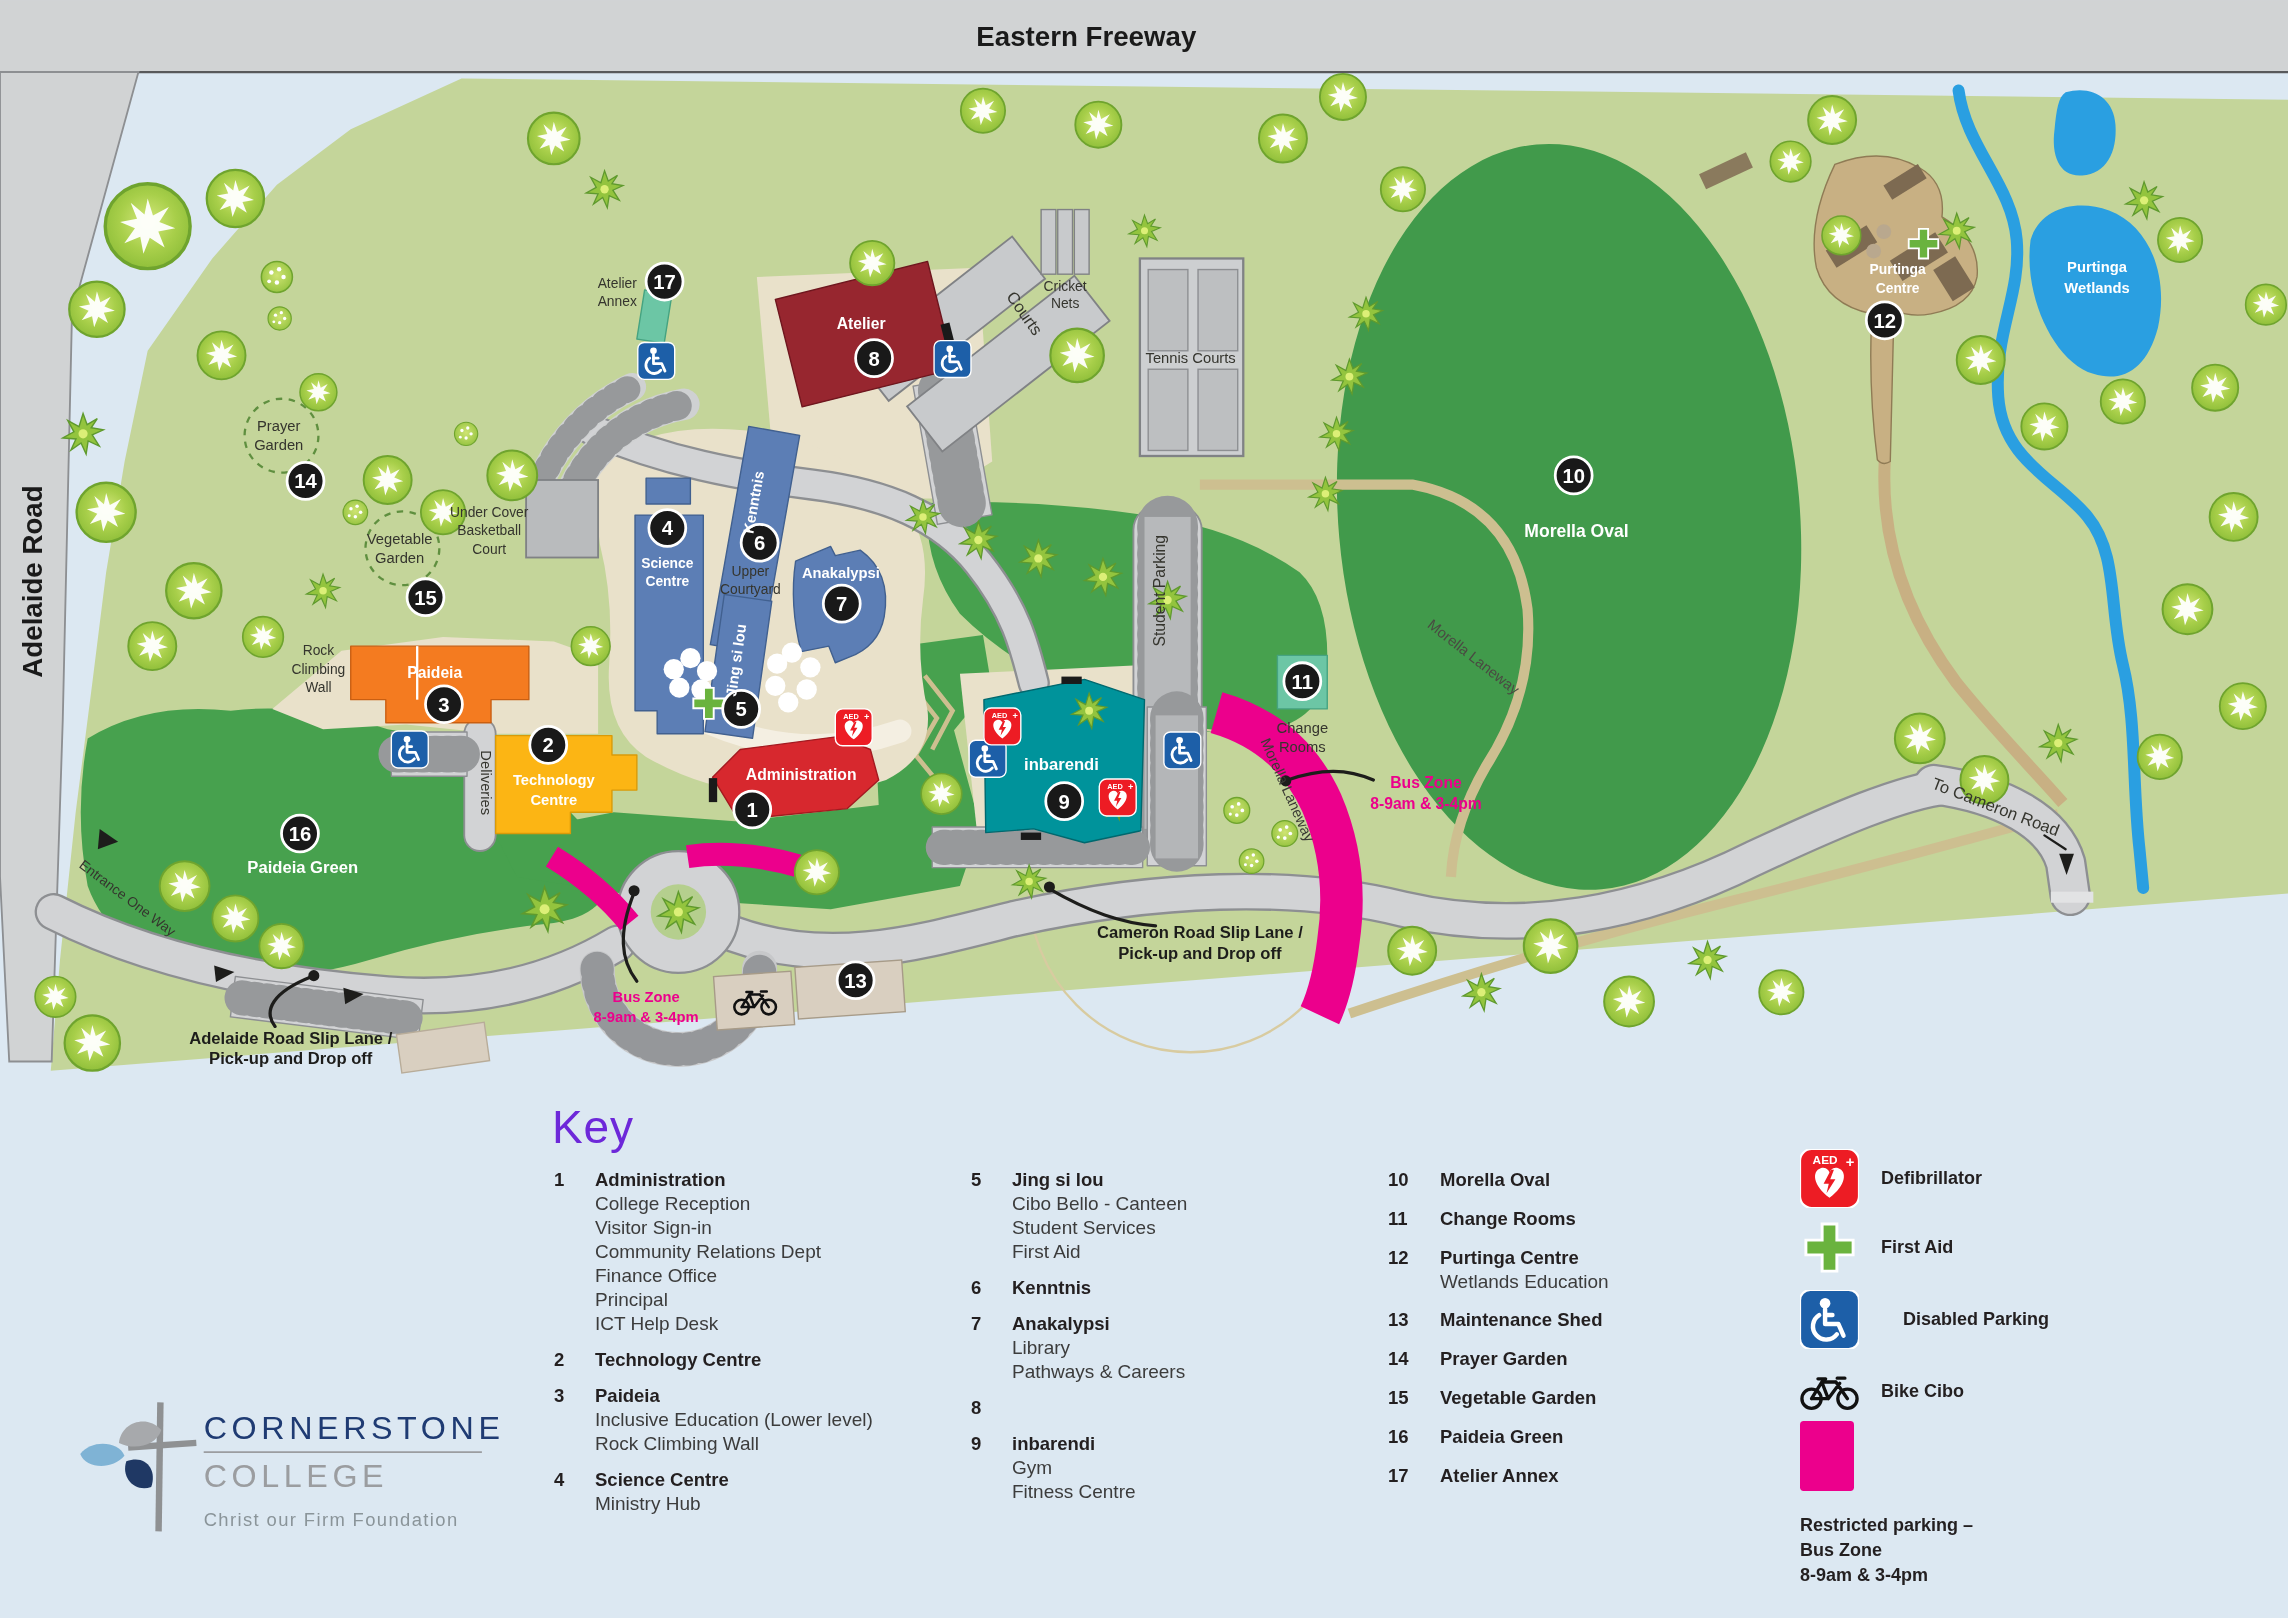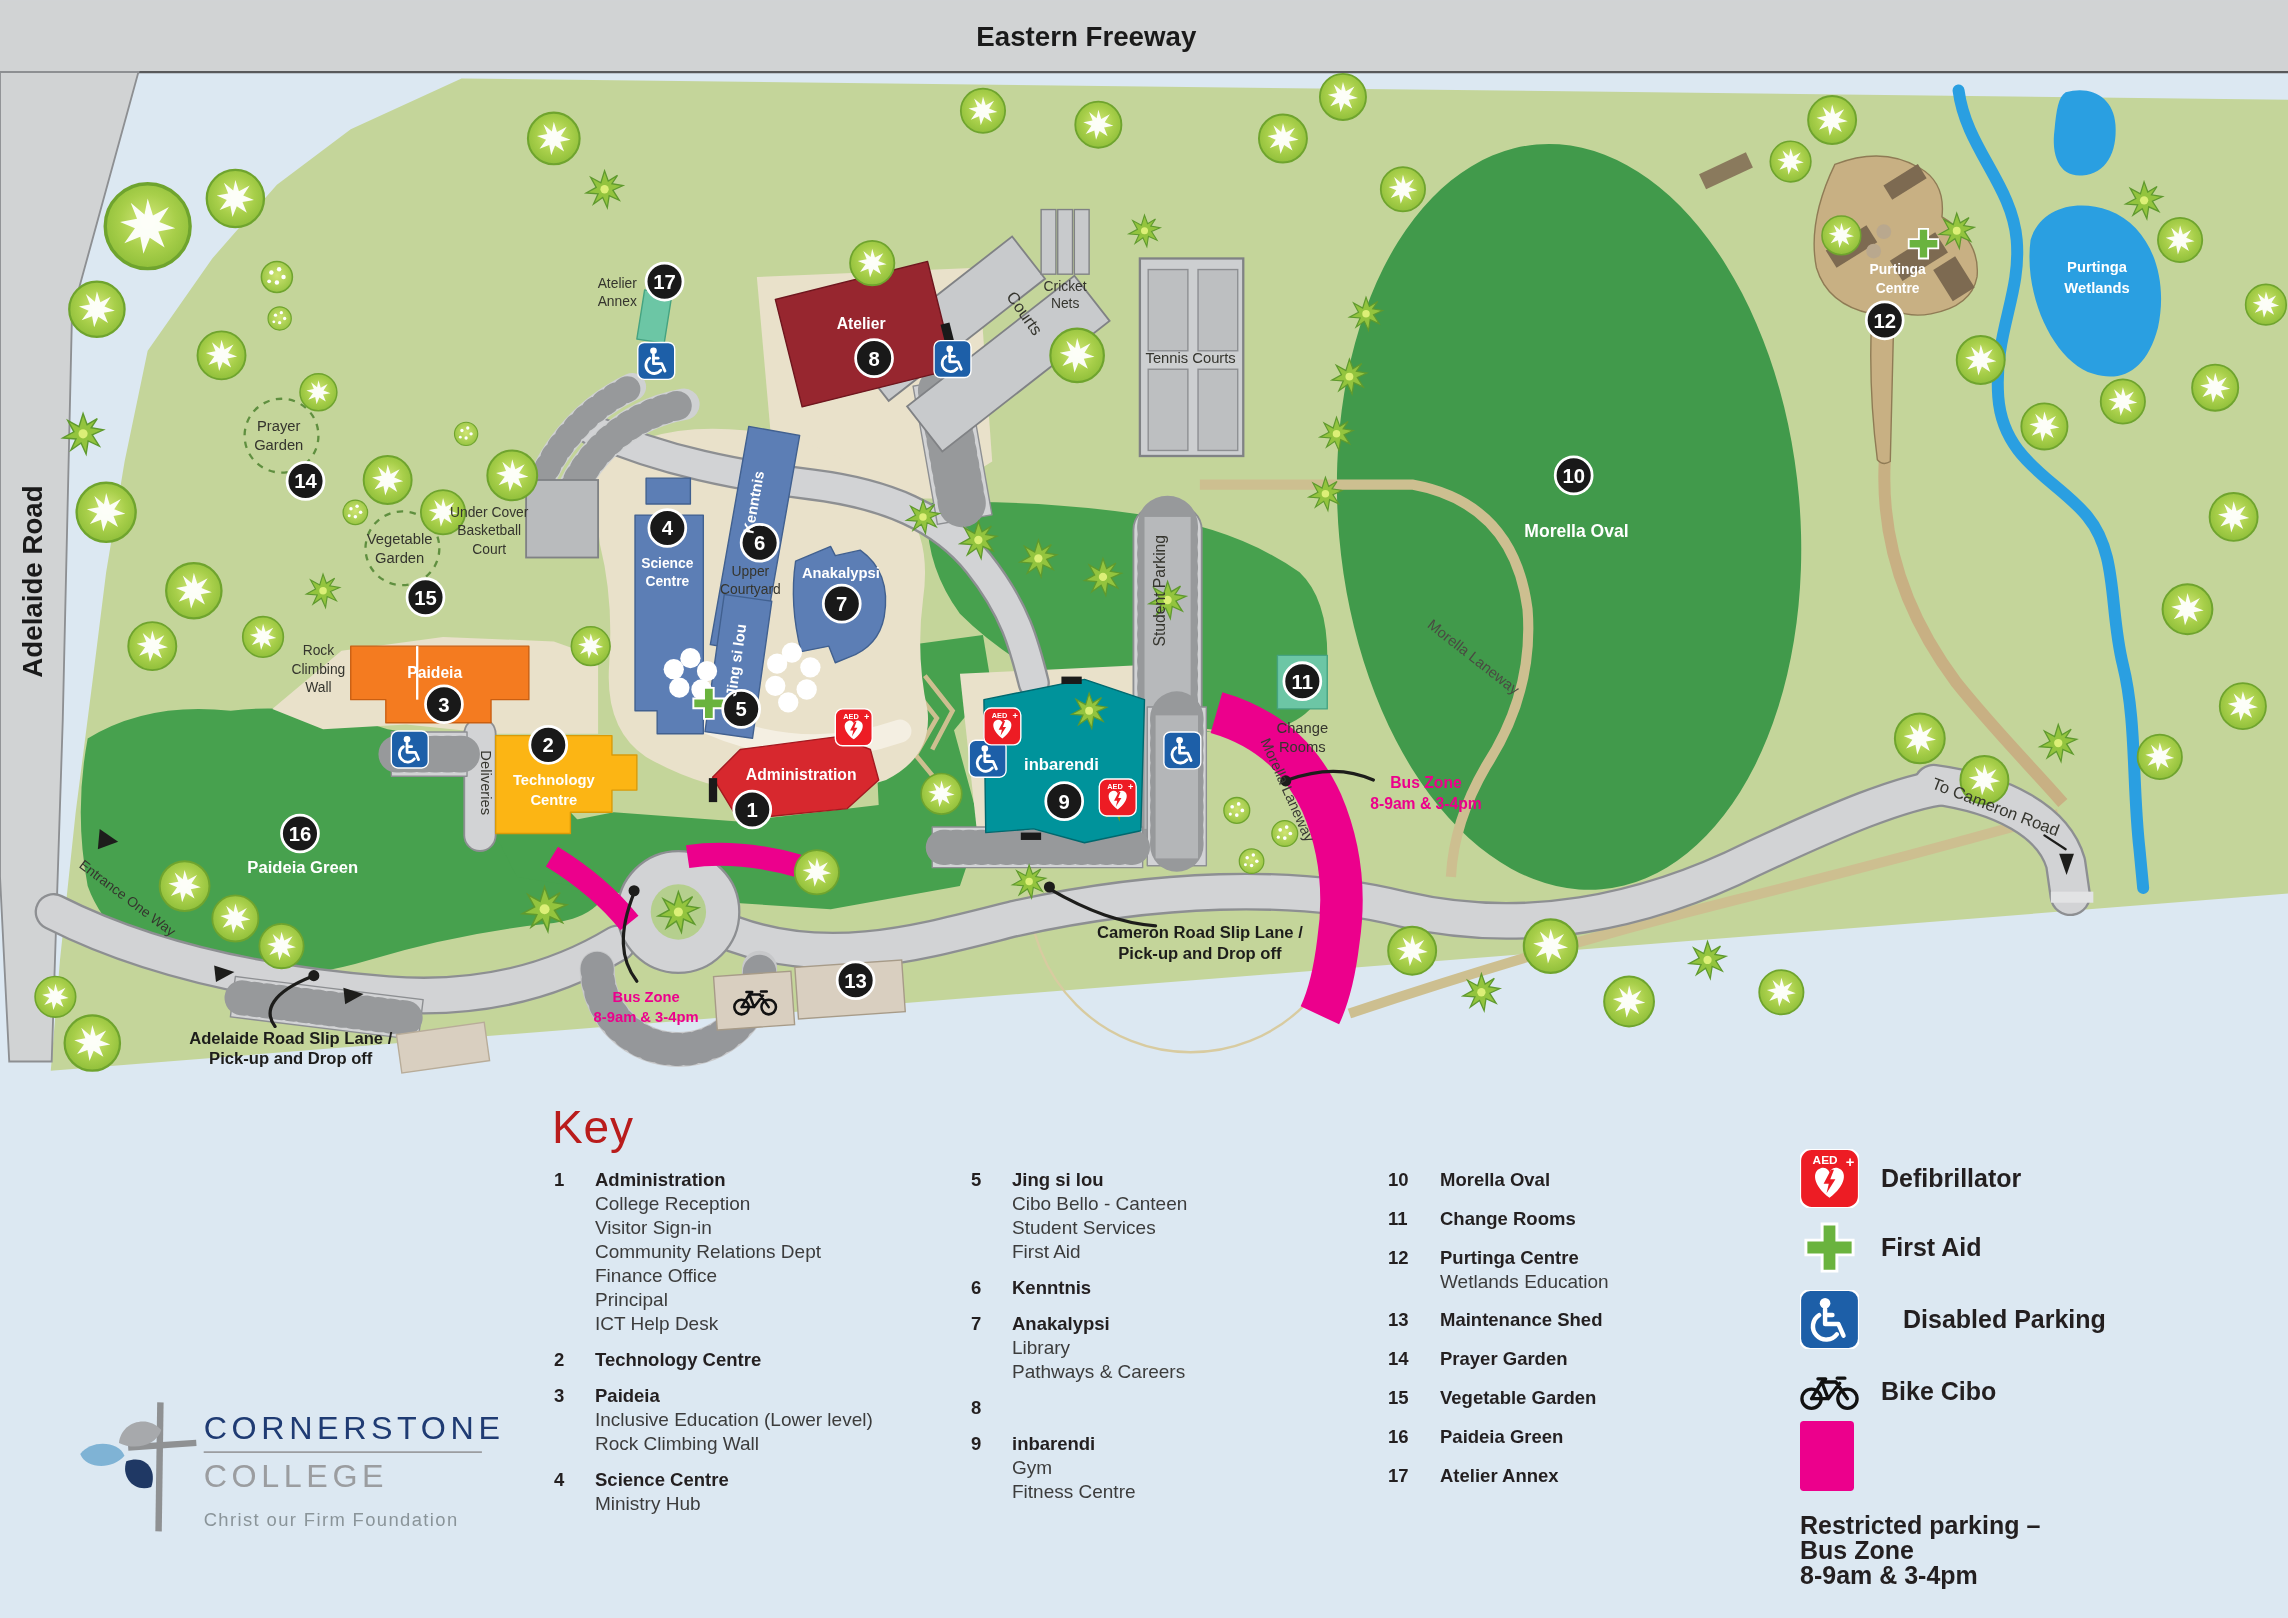--- a/index.html
+++ b/index.html
@@ -6,31 +6,31 @@
   body{font-family:"Liberation Sans",sans-serif;background:#c7d3de;}
   .page{position:relative;width:2289px;height:1619px;background:#dce8f2;overflow:hidden;}
   svg text{font-family:"Liberation Sans",sans-serif;}
   .t-dark{fill:#35352e;}
   .t-white{fill:#ffffff;font-weight:bold;}
   .t-pink{fill:#ec008c;font-weight:bold;}
   .t-bold{font-weight:bold;fill:#1d1d1b;}
   .marker circle{fill:#191919;stroke:#ffffff;stroke-width:3;}
   .marker text{fill:#ffffff;font-weight:bold;font-size:22px;text-anchor:middle;}
   
-  .key-heading{position:absolute;left:552px;top:1100px;font-size:46px;font-weight:300;color:#b91c1c;letter-spacing:0.9px;}
+  .key-heading{position:absolute;left:552px;top:1100px;font-size:46px;font-weight:300;color:#6d28d9;letter-spacing:0.9px;}
   .key-col{position:absolute;width:397px;}
   .key-entry{display:flex;margin-bottom:12px;}
   .key-num{width:41px;flex:0 0 41px;font-size:18.5px;font-weight:bold;color:#231f20;line-height:24px;}
   .key-names{flex:1;}
   .key-name{font-size:18.5px;font-weight:bold;color:#231f20;line-height:24px;}
   .key-sub{font-size:19px;color:#3c3c3c;line-height:24px;}
   .legend-row{position:absolute;display:flex;align-items:center;gap:22px;}
   .legend-row.top-align{align-items:flex-start;}
   .legend-icon{flex:0 0 auto;}
-  .legend-label{font-size:25px;font-weight:bold;color:#231f20;line-height:25px;}
+  .legend-label{font-size:18px;font-weight:bold;color:#231f20;line-height:25px;}
 </style>
 </head>
 <body>
 
 <div class="page">
 
 <svg width="2289" height="1619" viewBox="0 0 2480 1754">
   <defs>
     <radialGradient id="treeGrad" cx="50%" cy="45%" r="60%">
       <stop offset="0%" stop-color="#d5e87d"></stop>

